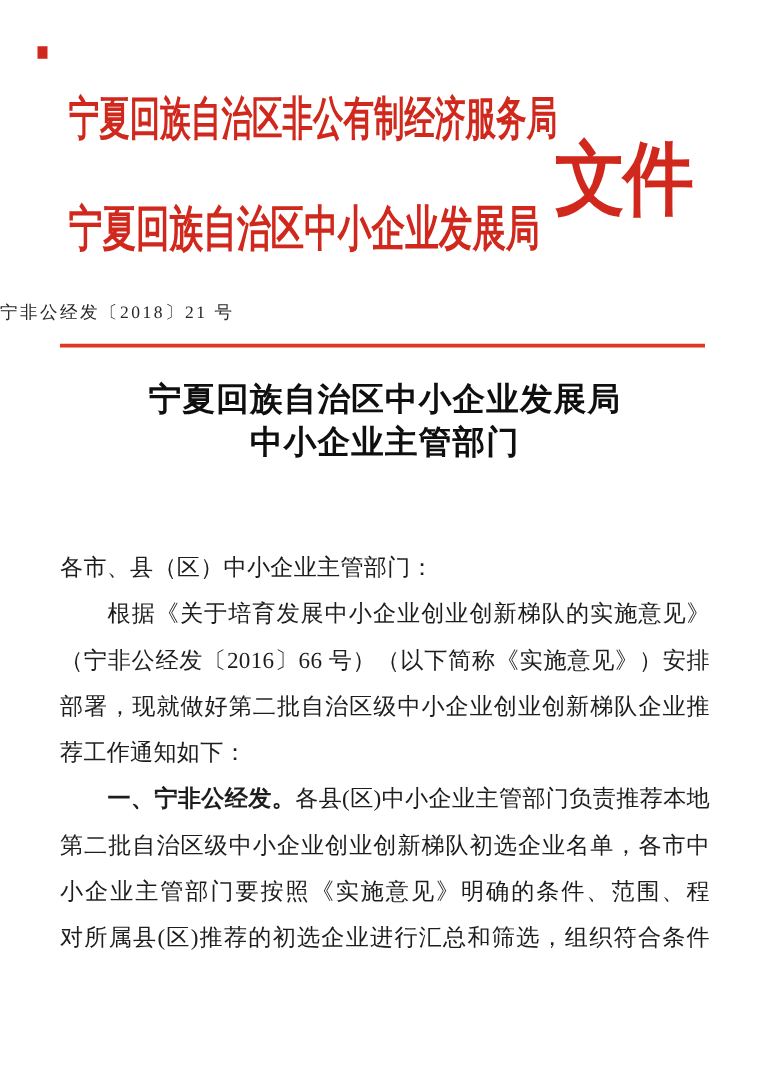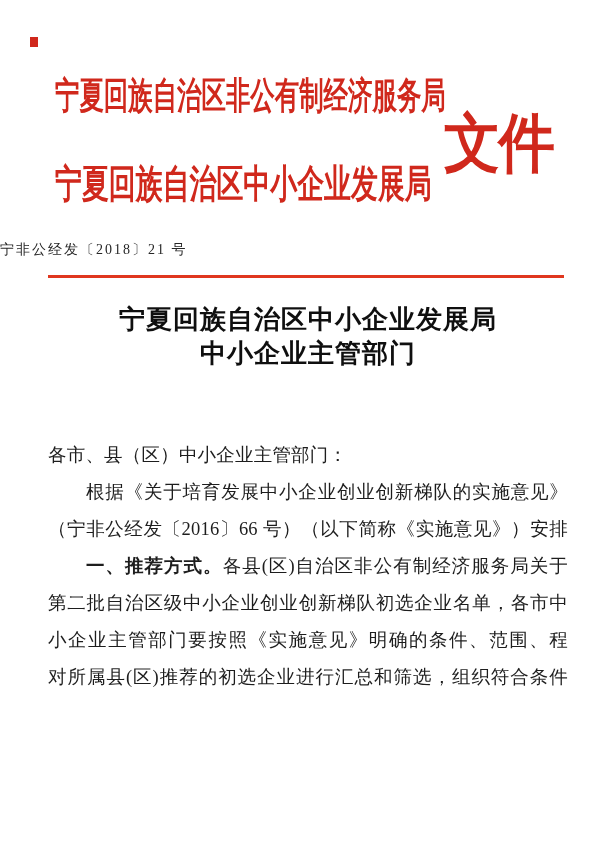--- a/index.html
+++ b/index.html
@@ -98,21 +98,23 @@
 
   <div class="title">
     <div>宁夏回族自治区中小企业发展局</div>
     <div>中小企业主管部门</div>
   </div>
 
   <div class="body">
       <div class="body-line"><span>各市、县（区）中小企业主管部门：</span></div>
       <div class="body-line indent stretch"><span>根据《关于培育发展中小企业创业创新梯队的实施意见》</span></div>
       <div class="body-line stretch"><span>（宁非公经发〔2016〕66 号）（以下简称《实施意见》）安排</span></div>
-      <div class="body-line indent stretch"><span class="b">一、推荐方式。</span><span>各县(区)自治区非公有制经济服务局关于</span></div>
+      <div class="body-line stretch"><span>部署，现就做好第二批自治区级中小企业创业创新梯队企业推</span></div>
+      <div class="body-line"><span>荐工作通知如下：</span></div>
+      <div class="body-line indent stretch"><span class="b">一、宁非公经发。</span><span>各县(区)中小企业主管部门负责推荐本地</span></div>
       <div class="body-line stretch"><span>第二批自治区级中小企业创业创新梯队初选企业名单，各市中</span></div>
       <div class="body-line stretch"><span>小企业主管部门要按照《实施意见》明确的条件、范围、程序，</span></div>
       <div class="body-line stretch"><span>对所属县(区)推荐的初选企业进行汇总和筛选，组织符合条件</span></div>
     </div>
 
   <div class="page-number">- 1 -</div>
 
 </div>
 
 </body></html>

